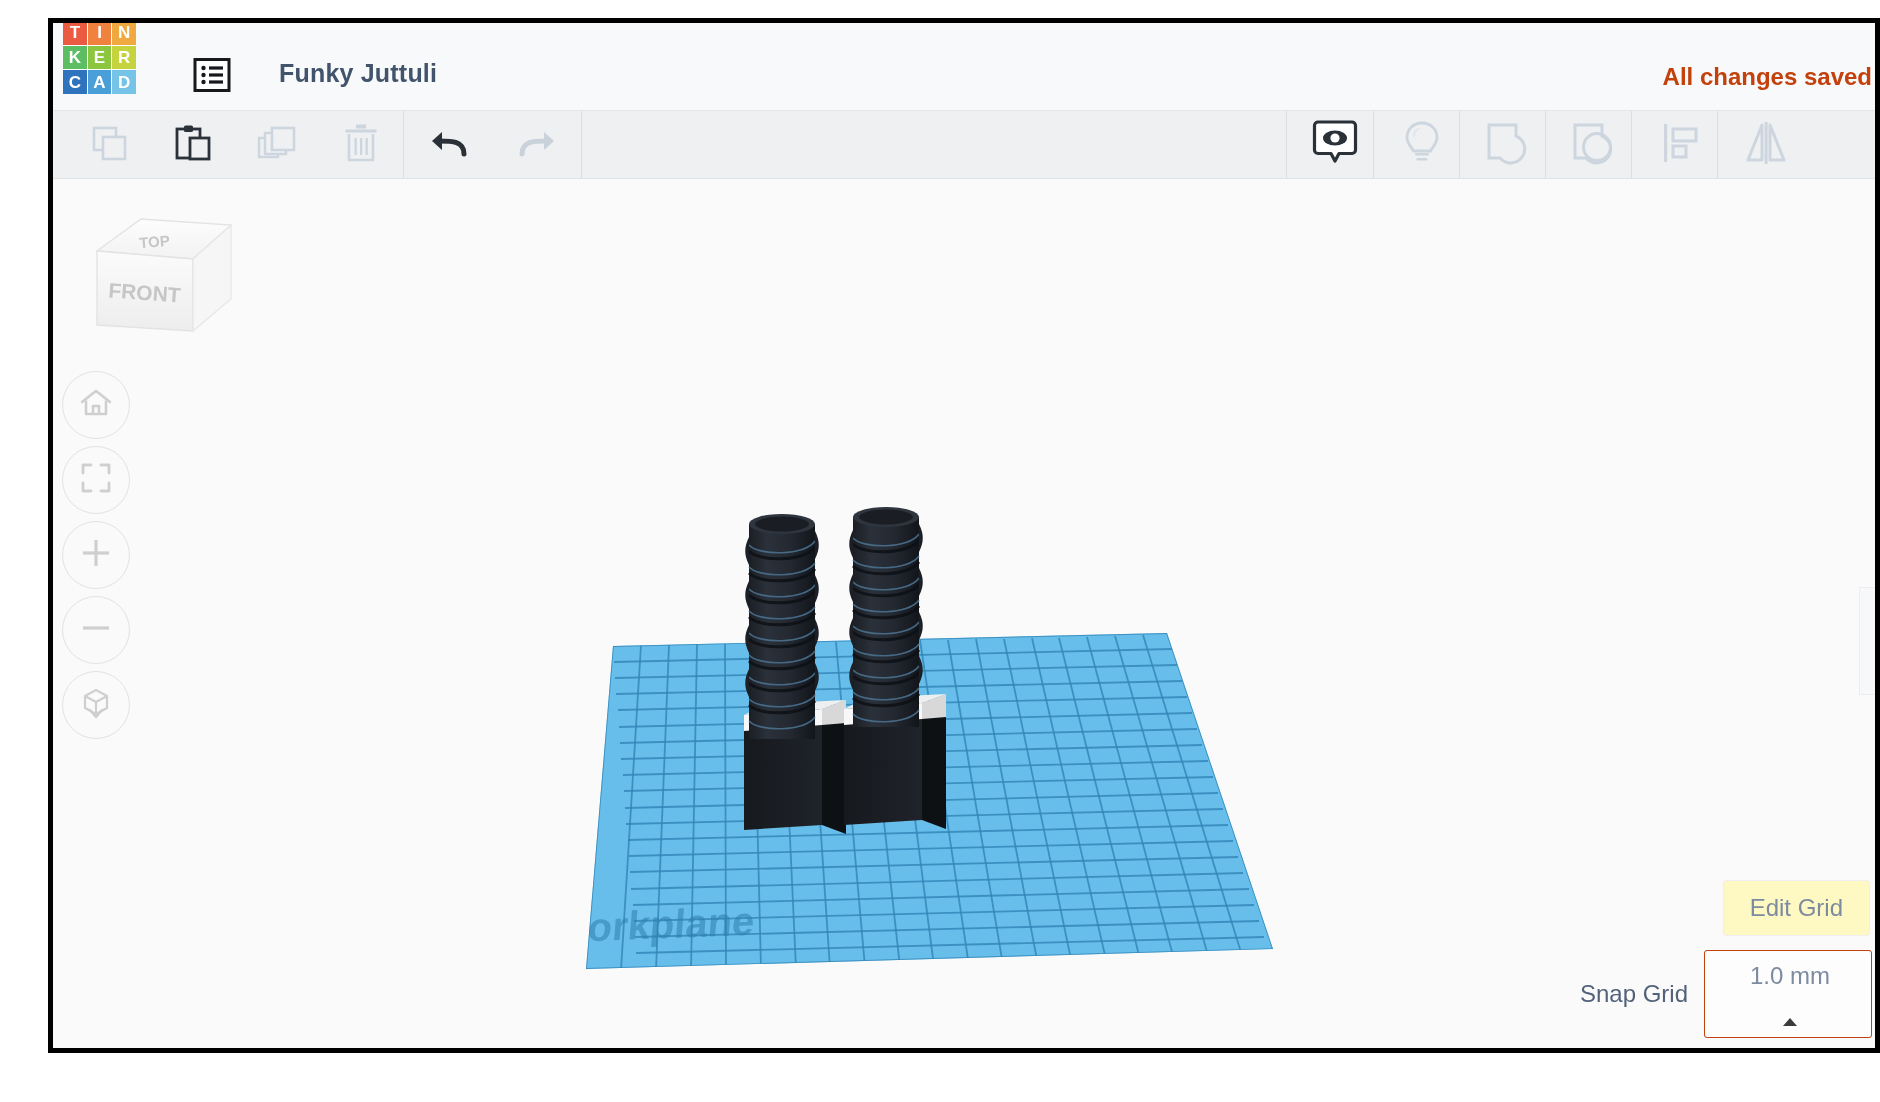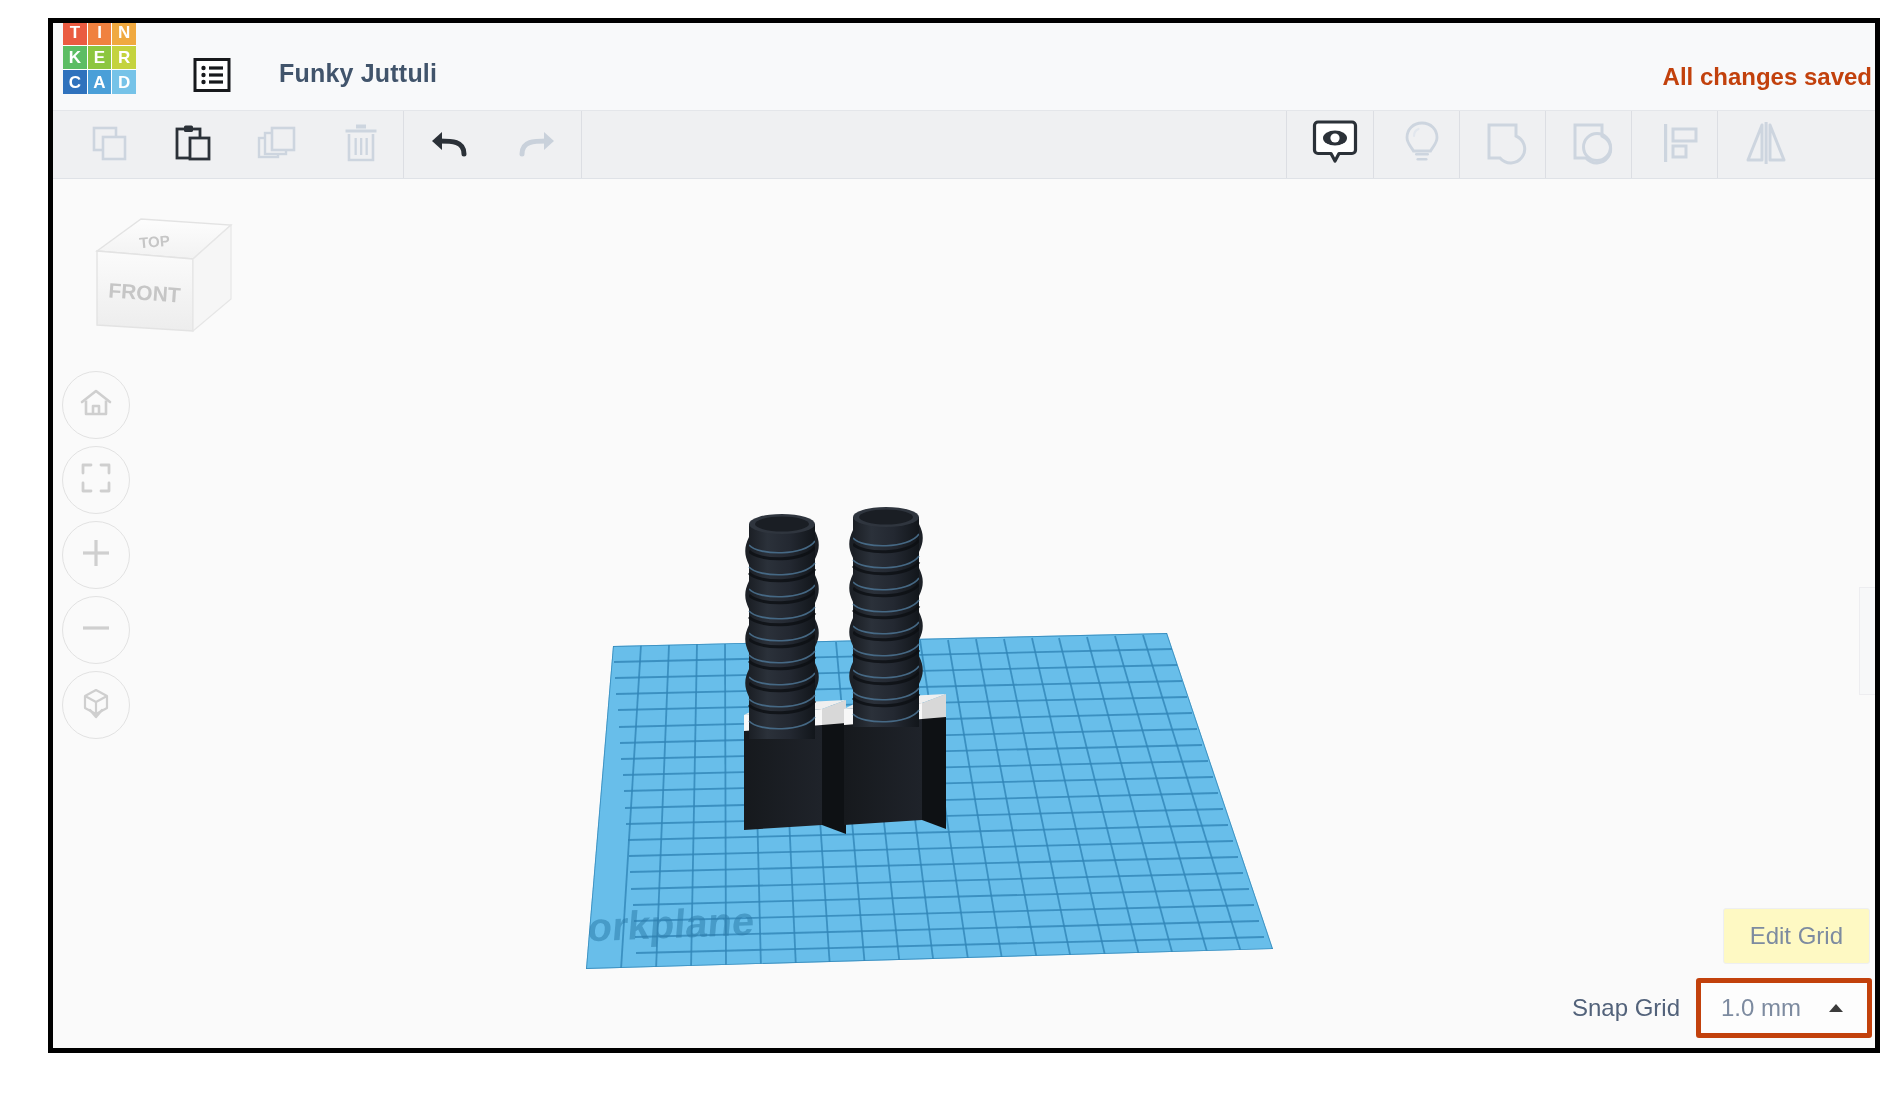--- a/index.html
+++ b/index.html
@@ -206,29 +206,30 @@
     display: flex;
     align-items: center;
     gap: 16px;
   }
   .snap-label {
     font-size: 24px;
     color: #52627a;
   }
   .snap-select {
     background: #fdfdfd;
-    border: 5px solid #c2410c;
+    border: 1px solid #c2410c;
     border-radius: 3px;
     padding: 11px 16px 11px 20px;
     font-size: 24px;
     color: #7d8ba0;
     display: flex;
     align-items: center;
     gap: 28px;
     min-width: 130px;
+    flex-direction: column;
   }
   .caret-up {
     width: 0; height: 0;
     border-left: 7px solid transparent;
     border-right: 7px solid transparent;
     border-bottom: 8px solid #3b3b3b;
   }
 
   
   .side-tab {

